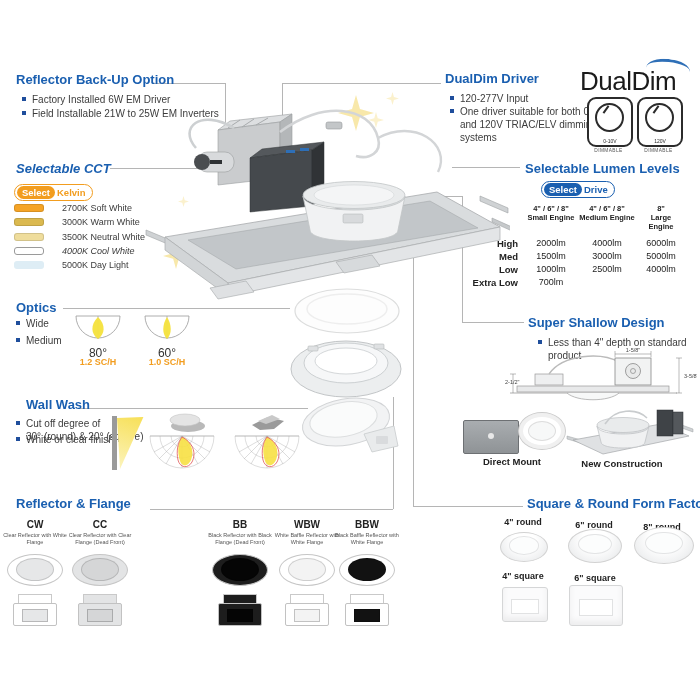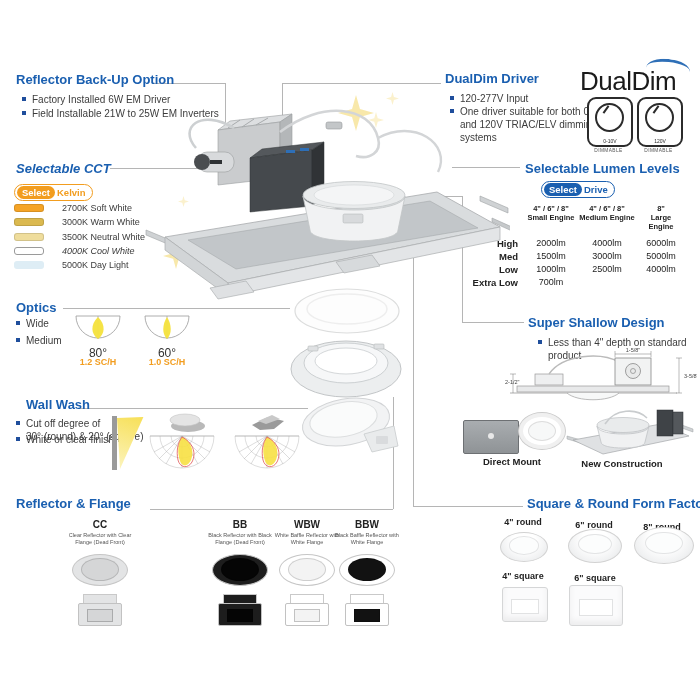--- a/index.html
+++ b/index.html
@@ -374,20 +374,32 @@
     <path d="M32,22 C32,27 44,30 58,30 C72,30 84,27 84,22 L80,38 C80,42 70,44 58,44 C46,44 36,42 36,38 Z" fill="#f0f1f2" stroke="#bcbfc1" stroke-width="0.7"></path>
     <ellipse cx="58" cy="21" rx="26" ry="7.5" fill="#e9ebec" stroke="#bcbfc1" stroke-width="0.7"></ellipse>
     <rect x="92" y="6" width="16" height="26" fill="#3f4347" stroke="#2a2d30" stroke-width="0.5"></rect>
     <rect x="108" y="8" width="10" height="22" fill="#54585c" stroke="#2a2d30" stroke-width="0.5"></rect>
     <path d="M40,20 C50,4 72,4 82,14" fill="none" stroke="#c9ccce" stroke-width="1.6"></path>
   </svg>
   <div class="caption" style="left:558px;top:458px;width:128px;">New Construction</div>
 
   <div class="title" style="left:16px;top:496px;">Reflector &amp; Flange</div>
 
+  <div class="rcol" style="left:2px;">
+    <div class="code">CW</div>
+    <div class="desc">Clear Reflector with White Flange</div>
+    <div class="refl-round" style="background: rgb(255, 255, 255);">
+        <div class="inner" style="background: rgb(230, 231, 232);"></div>
+      </div>
+    <div class="refl-sq">
+        <div class="lid" style="background: rgb(255, 255, 255);"></div>
+        <div class="front" style="background: rgb(255, 255, 255);"></div>
+        <div class="ap" style="background: rgb(230, 231, 232);"></div>
+      </div>
+  </div>
   <div class="rcol" style="left:67px;">
     <div class="code">CC</div>
     <div class="desc">Clear Reflector with Clear Flange (Dead Front)</div>
     <div class="refl-round" style="background: rgb(227, 228, 229);">
         <div class="inner" style="background: rgb(213, 214, 215);"></div>
       </div>
     <div class="refl-sq">
         <div class="lid" style="background: rgb(227, 228, 229);"></div>
         <div class="front" style="background: rgb(227, 228, 229);"></div>
         <div class="ap" style="background: rgb(213, 214, 215);"></div>

